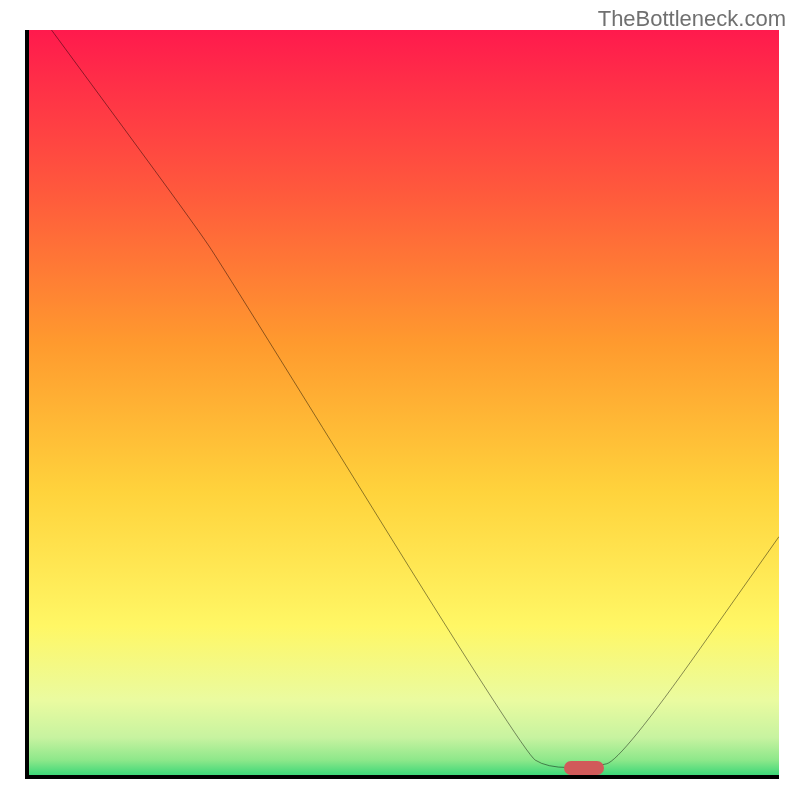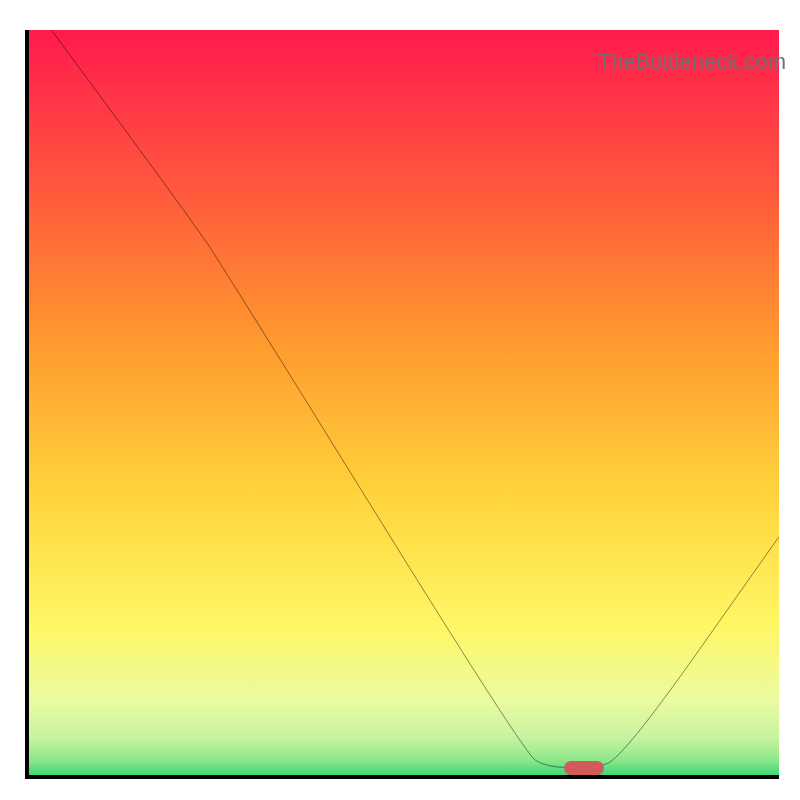--- a/index.html
+++ b/index.html
@@ -16,21 +16,20 @@
     height: 800px;
   }
   .watermark {
     position: absolute;
     top: 6px;
     right: 14px;
     color: #707070;
     font-size: 22px;
     font-weight: 500;
     z-index: 10;
-    margin-top: 43px;
   }
   .plot-area {
     position: absolute;
     top: 30px;
     left: 25px;
     width: 750px;
     height: 745px;
     border-left: 4px solid #000;
     border-bottom: 4px solid #000;
     overflow: hidden;

